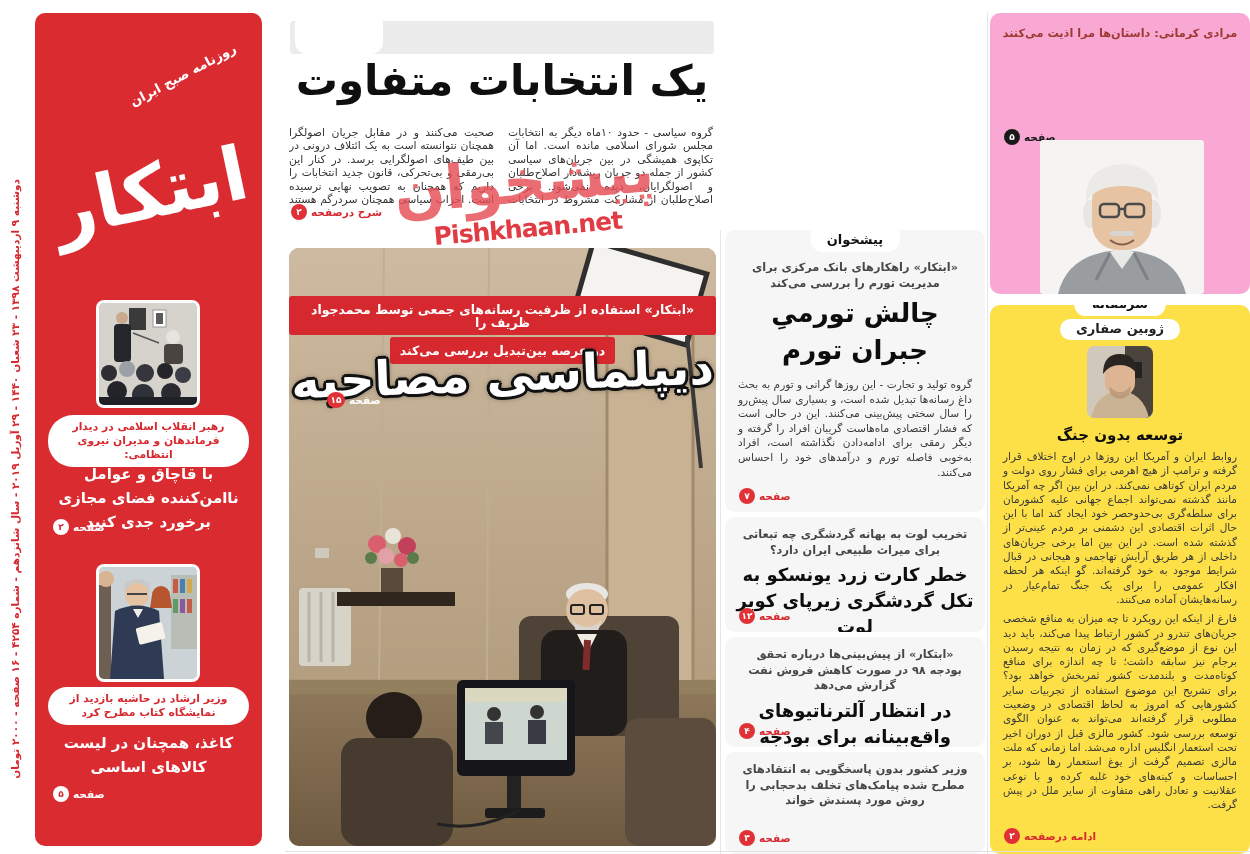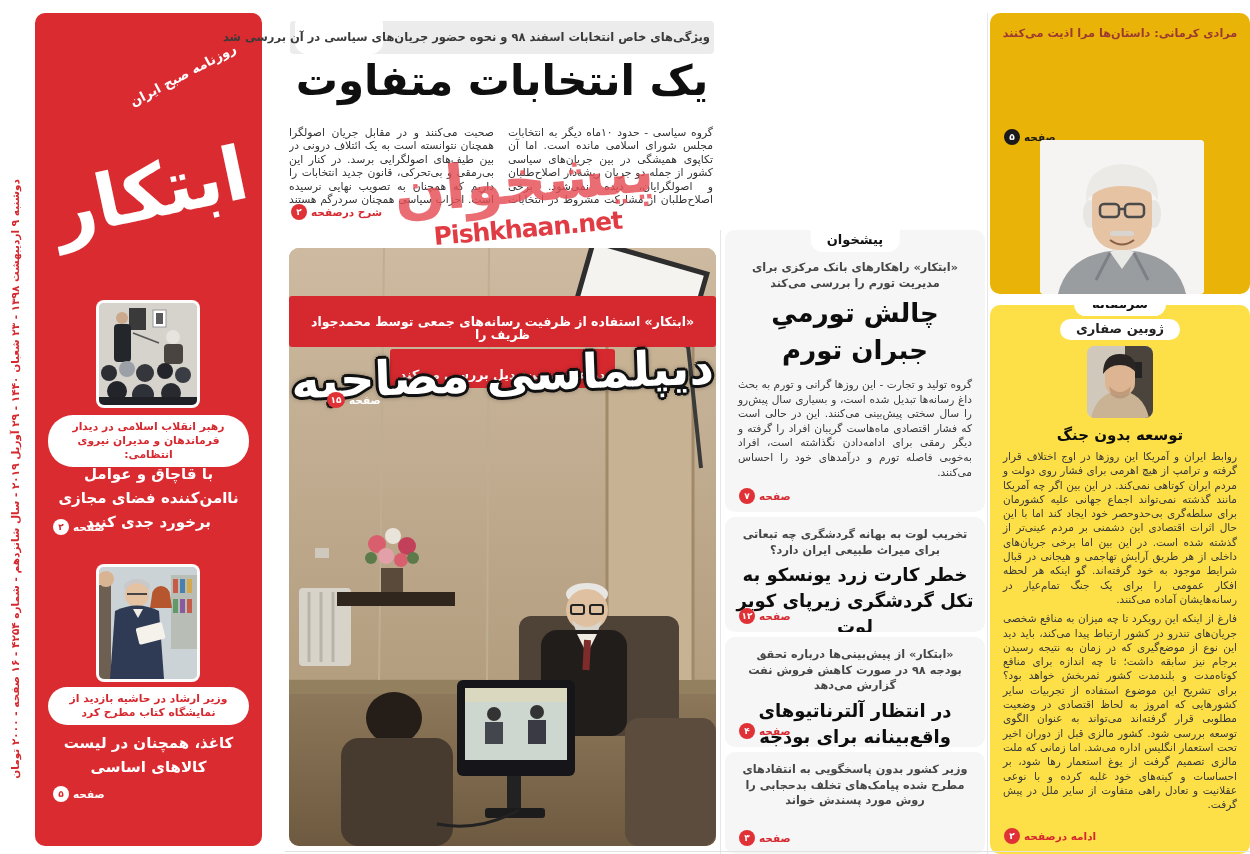--- a/index.html
+++ b/index.html
@@ -44,41 +44,41 @@
              font-size:10.8px;line-height:13.4px;text-align:justify;color:#333;overflow:hidden;}
   #lead-more{left:291px;top:204px;color:#d6292f;}
   
   #watermark{left:380px;top:148px;width:290px;text-align:center;transform:rotate(-5deg);z-index:30;pointer-events:none;}
   #watermark .fa{font-size:60px;font-weight:bold;color:#e64e55;opacity:.82;line-height:66px;}
   #watermark .en{font-size:25px;font-weight:bold;color:#e13b43;direction:ltr;letter-spacing:-1px;}
   
   #main-photo{left:289px;top:248px;width:427px;height:598px;border-radius:10px;overflow:hidden;background:#b9a584;}
   #photo-banner{left:289px;top:294px;width:427px;text-align:center;z-index:5;line-height:1;}
   #photo-banner span{display:inline-block;background:#d6292f;color:#fff;font-weight:bold;font-size:12.5px;
-                     padding:20px 10px 6px;border-radius:3px;margin-top:2px;}
+                     padding:8px 10px 6px;border-radius:3px;margin-top:2px;}
   #photo-title{left:289px;top:346px;width:427px;text-align:center;z-index:5;font-size:48px;font-weight:bold;
                color:#fff;transform:rotate(-2deg);
                text-shadow:2px 2px 0 #111,-2px 2px 0 #111,2px -2px 0 #111,-2px -2px 0 #111,
                            3px 0 0 #111,-3px 0 0 #111,0 3px 0 #111,0 -3px 0 #111,0 0 6px #111;}
   #photo-badge{left:327px;top:392px;z-index:5;color:#fff;}
   
   #box1{top:230px;height:282px;}
   #box2{top:517px;height:115px;}
   #box3{top:637px;height:110px;}
   #box4{top:752px;height:102px;}
   .card .kicker{margin:10px 14px 0;text-align:center;font-size:11.3px;line-height:15.5px;}
   #box1 .kicker{margin-top:30px;}
   .card .hl{margin:4px 10px 0;text-align:center;}
   #box1 .hl{font-size:26px;line-height:37px;}
   #box2 .hl,#box3 .hl{font-size:18px;line-height:26px;}
   #box4 .hl{font-size:19px;line-height:26px;}
   .card .body{margin:8px 13px 0;font-size:10.6px;line-height:14.6px;text-align:justify;color:#3a3a3a;}
   .card-badge{position:absolute;left:14px;bottom:8px;color:#d6292f;}
   
-  #topstory{left:990px;top:13px;width:260px;height:281px;background:#eab308;border-radius:10px;overflow:hidden;}
+  #topstory{left:990px;top:13px;width:260px;height:281px;background:#f9a8d4;border-radius:10px;overflow:hidden;}
   #topstory .kicker{margin:14px 10px 0;text-align:center;font-size:11.3px;color:#9c3a31;}
   #topstory .hl{margin:4px 8px 0;text-align:center;font-size:21px;line-height:31px;}
   #ts-badge{position:absolute;left:14px;top:116px;color:#1a1a1a;}
   #ts-photo{position:absolute;left:50px;top:127px;width:164px;height:154px;overflow:hidden;border-radius:4px;background:#f5f4f2;}
   #editorial{left:990px;top:305px;width:260px;height:549px;background:#fde047;border-radius:10px;overflow:hidden;}
   #ed-tab{top:-12px;border-radius:14px;padding:3px 18px 5px;}
   #ed-author{display:inline-block;background:#fff;border-radius:14px;padding:2px 16px 4px;
              font-weight:bold;font-size:13px;color:#222;margin-top:14px;}
   #ed-photo{display:block;margin:6px auto 0;width:66px;height:72px;border-radius:8px;overflow:hidden;background:#cfc8bb;}
   #ed-title{text-align:center;font-size:15px;font-weight:bold;color:#0d0d0d;margin-top:8px;}
@@ -156,21 +156,20 @@
       <div class="rc-hl" style="top:718px;">کاغذ، همچنان در لیست کالاهای اساسی</div>
       <div class="rc-badge badge-row" style="top:773px;">
         <span>صفحه</span>
         <span class="badge-circle b-white">۵</span>
       </div>
     </div>
   </div>
 
   <div id="lead-kicker-bar" class="abs"></div>
   <div id="lead-kicker-notch" class="abs"></div>
-  <div id="lead-kicker-text" class="abs">ویژگی‌های خاص انتخابات اسفند ۹۸ و نحوه حضور جریان‌های سیاسی در آن بررسی شد</div>
   <div id="lead-headline" class="abs">یک انتخابات متفاوت</div>
   <div id="lead-body" class="abs">گروه سیاسی - حدود ۱۰ماه دیگر به انتخابات مجلس شورای اسلامی مانده است. اما آن تکاپوی همیشگی در بین جریان‌های سیاسی کشور از جمله دو جریان ریشه‌دار اصلاح‌طلبان و اصولگرایان، دیده نمی‌شود. برخی اصلاح‌طلبان از مشارکت مشروط در انتخابات صحبت می‌کنند و در مقابل جریان اصولگرا همچنان نتوانسته است به یک ائتلاف درونی در بین طیف‌های اصولگرایی برسد. در کنار این بی‌رمقی و بی‌تحرکی، قانون جدید انتخابات را داریم که همچنان به تصویب نهایی نرسیده است. احزاب سیاسی همچنان سردرگم هستند که انتخابات آینده چگونه برگزار خواهد شد آیا استانی می‌شود یا به همان روال گذشته برگزار می‌شود.</div>
   <div id="lead-more" class="abs badge-row">
     <span>شرح درصفحه</span>
     <span class="badge-circle b-red">۲</span>
   </div>
 
   <div id="watermark" class="abs">
     <div class="fa">پیشخوان</div>
     <div class="en">Pishkhaan.net</div>

